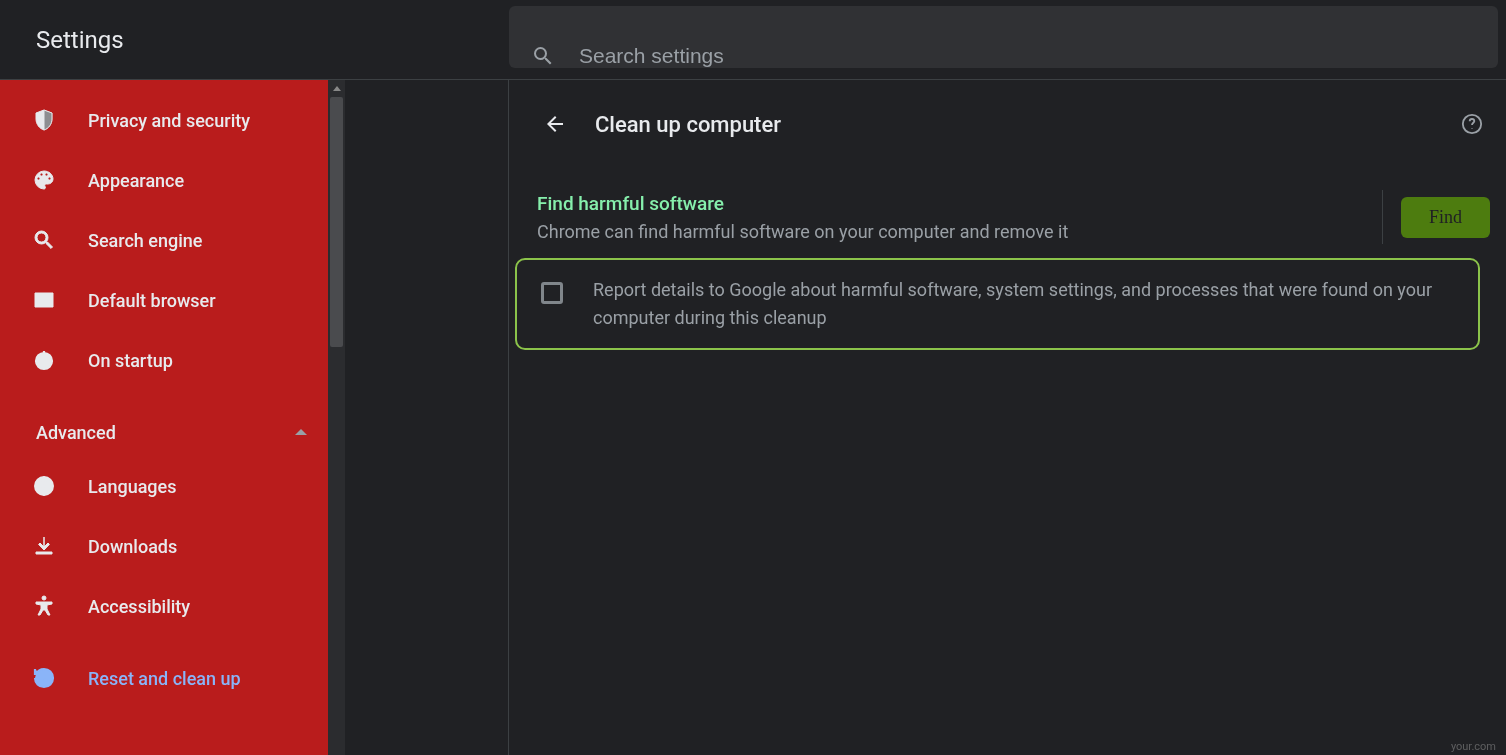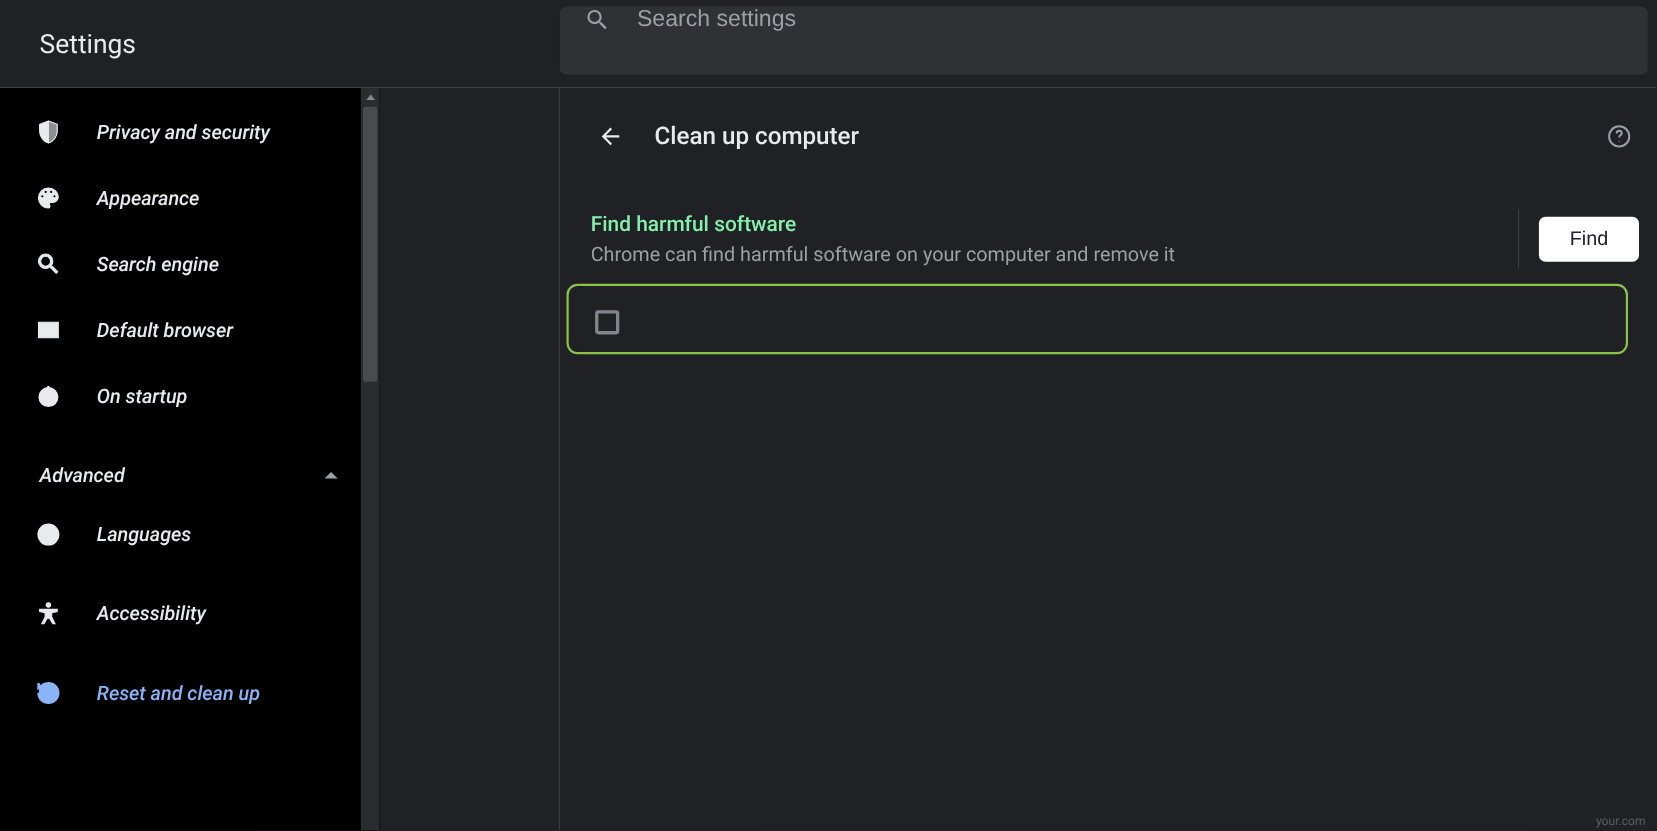--- a/index.html
+++ b/index.html
@@ -30,21 +30,21 @@
   }
   .search-wrap {
     position: absolute;
     left: 509px;
     right: 8px;
     top: 6px;
     height: 62px;
     background: #303134;
     border-radius: 6px;
     display: flex;
-    align-items: flex-start;
+    align-items: flex-end;
   }
   .search-icon {
     width: 24px; height: 24px;
     margin-left: 22px;
     fill: #9aa0a6;
   }
   .search-input {
     flex: 1;
     margin-left: 24px;
     background: transparent;
@@ -73,24 +73,23 @@
     top: 80px;
     left: 0;
     right: 0;
     bottom: 0;
     display: flex;
   }
 
   
   .sidebar {
     width: 345px;
-    background: #000000;
+    background: #b91c1c;
     position: relative;
     overflow: hidden;
-    font-style: italic;
   }
   .sidebar-inner {
     width: 345px;
     height: 100%;
     padding-top: 4px;
   }
   .side-item {
     display: flex;
     align-items: center;
     height: 48px;
@@ -215,28 +214,29 @@
     display:flex;
     align-items:center;
   }
   .find-text { flex:1; }
   .find-title { font-size:19px; color:#86efac; font-weight:500; }
   .find-sub { font-size:18px; color:#9aa0a6; margin-top:6px; }
   .find-sep {
     width:1px;height:54px;background:#3c4043;margin:0 18px;
   }
   .find-btn {
-    background:#ffffff;
+    background:#4d7c0f;
     color:#202124;
     font-size:18px;
     font-weight:500;
     border:none;
     border-radius:6px;
     padding: 10px 28px;
     cursor:pointer;
+    font-family:Liberation Serif, serif;
   }
   
   .hi-row {
     position:absolute;
     left: 6px;
     right: 26px;
     top: 178px;
     border: 2px solid #8bc34a;
     border-radius: 10px;
     padding: 16px 20px 16px 20px;
@@ -329,20 +329,26 @@
       </div>
       <div style="height:6px"></div>
       <div class="side-item">
         <svg class="icon" viewBox="0 0 24 24" fill="none" stroke="#e8eaed" stroke-width="2">
             <circle cx="12" cy="12" r="9"></circle>
             <path d="M3 12h18M12 3c2.5 3 2.5 15 0 18M12 3c-2.5 3-2.5 15 0 18"></path>
           </svg>
         <span class="label">Languages</span>
       </div>
       <div class="side-gap"></div>
+      <div class="side-item">
+        <svg class="icon" viewBox="0 0 24 24">
+            <path d="M12 3v10l-4-4-1.4 1.4L12 16l5.4-5.6L16 9l-4 4V3h0zM4 18h16v2H4z"></path>
+          </svg>
+        <span class="label">Downloads</span>
+      </div>
       <div class="side-gap"></div>
       <div class="side-item">
         <svg class="icon" viewBox="0 0 24 24">
             <circle cx="12" cy="4" r="2"></circle>
             <path d="M4 8h16v2l-5 1v4l3 6h-2l-3-5h-2l-3 5H6l3-6v-4L4 10z"></path>
           </svg>
         <span class="label">Accessibility</span>
       </div>
       <div class="side-gap"></div>
       <div class="side-gap"></div>
@@ -387,17 +393,18 @@
       <div class="find-text">
         <div class="find-title">Find harmful software</div>
         <div class="find-sub">Chrome can find harmful software on your computer and remove it</div>
       </div>
       <div class="find-sep"></div>
       <button class="find-btn">Find</button>
     </div>
 
     <div class="hi-row">
       <div class="chk"></div>
+      <div class="chk-label">Report details to Google about harmful software, system settings, and processes that were found on your computer during this cleanup</div>
     </div>
 
     <div class="wsxn">your.com</div>
   </div>
 </div>
 
 </body></html>

